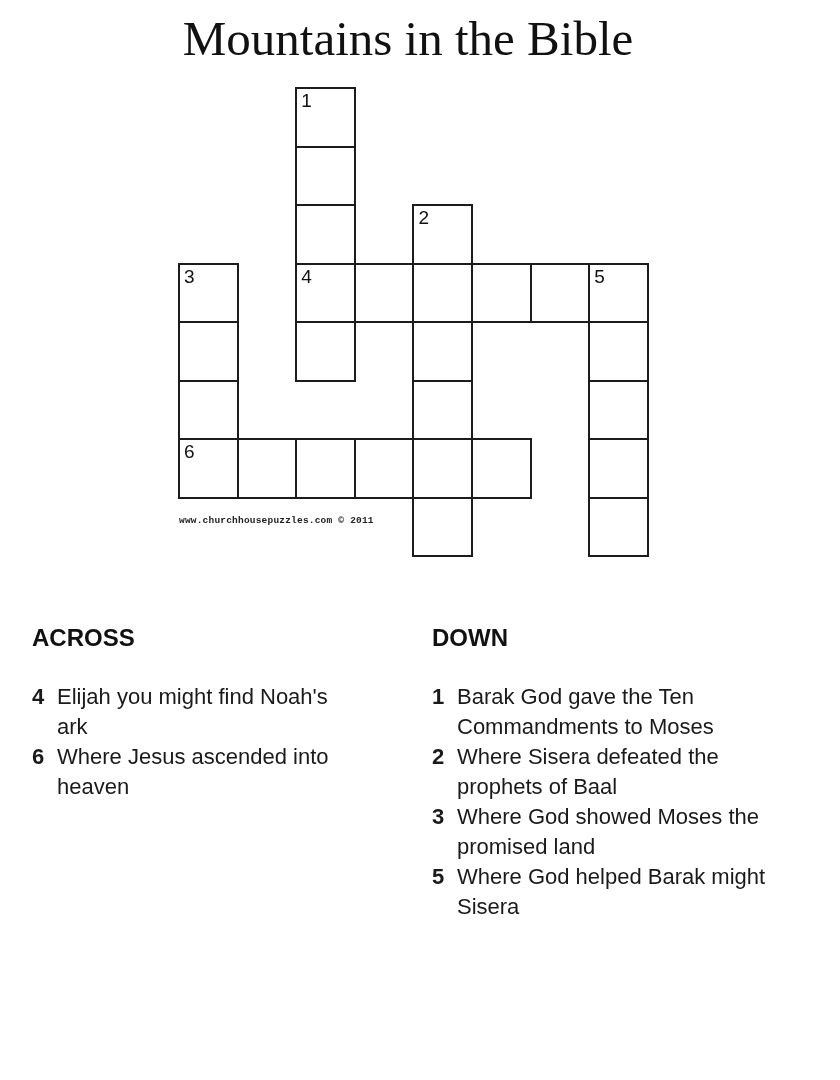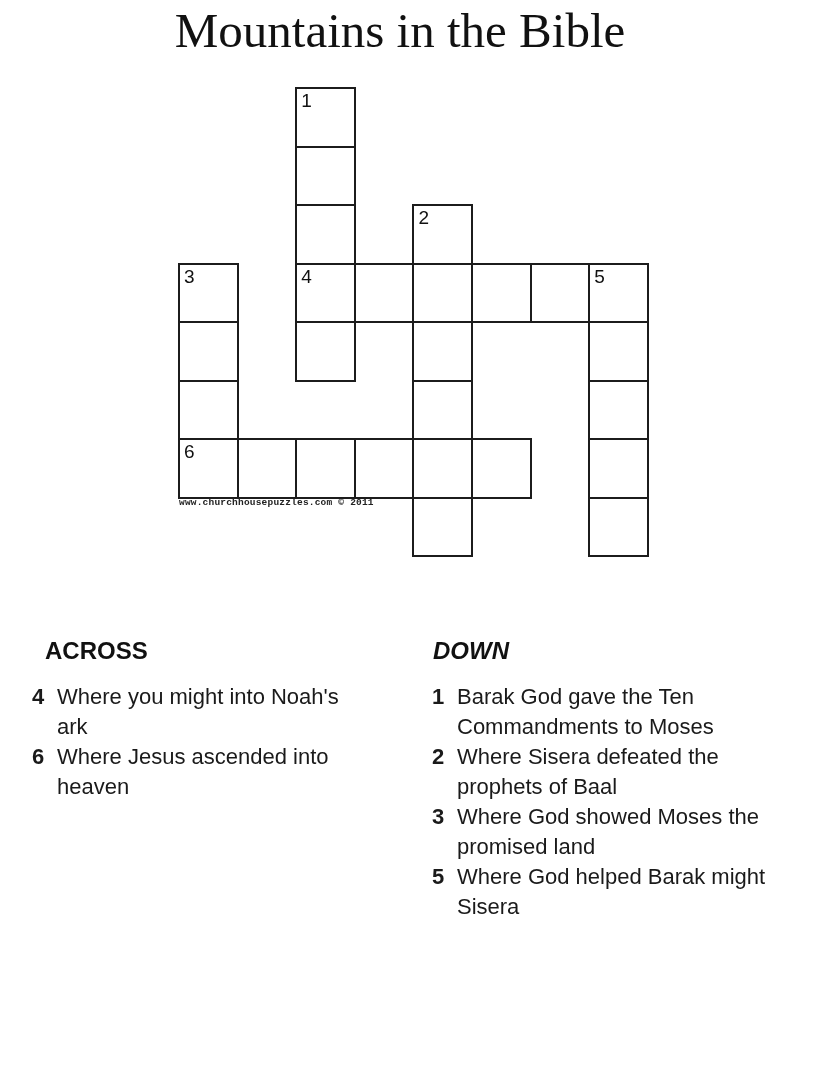--- a/index.html
+++ b/index.html
@@ -14,21 +14,21 @@
     background: #ffffff;
     font-family: "Liberation Sans", sans-serif;
     color: #1a1a1a;
     overflow: hidden;
   }
   .title {
     position: absolute;
     left: 0;
     top: 2px;
     width: 800px;
-    margin: 0;
+    margin: 8px;
     text-align: center;
     font-family: "Liberation Serif", serif;
     font-weight: 400;
     font-size: 49px;
     line-height: 58px;
     color: #111111;
     letter-spacing: 0px;
   }
   .grid {
     position: absolute;
@@ -47,39 +47,39 @@
     position: absolute;
     top: 0px;
     left: 4px;
     font-size: 19px;
     line-height: 24px;
     color: #111111;
   }
   .copyright {
     position: absolute;
     left: 179px;
-    top: 496px;
+    top: 514px;
     font-family: "Liberation Mono", monospace;
     font-weight: 700;
     font-size: 9.5px;
     line-height: 14px;
     letter-spacing: 0.2px;
     color: #222222;
     white-space: nowrap;
   }
   .clue-header {
     position: absolute;
-    margin: 13px;
+    margin: 0;
     font-size: 24px;
     line-height: 28px;
     font-weight: 700;
     color: #111111;
   }
   #across-header { left: 32px;  top: 624px; }
-  #down-header   { left: 420px; top: 624px; font-style: italic; }
+  #down-header   { left: 432px; top: 624px; }
   .cluelist {
     position: absolute;
     margin: 0;
     padding: 0;
     list-style: none;
   }
   #across-list { left: 32px;  top: 682px; }
   #down-list   { left: 432px; top: 682px; }
   .clue {
     display: flex;
@@ -145,21 +145,21 @@
       <div class="cell" style="left: 588.2px; top: 496.5px;"></div>
     </div>
 
   <div class="copyright">www.churchhousepuzzles.com © 2011</div>
 
   <h2 class="clue-header" id="across-header">ACROSS</h2>
 
   <ol class="cluelist" id="across-list">
       <li class="clue">
         <span class="num">4</span>
-        <span class="txt">Where you might into Noah's ark</span>
+        <span class="txt">Elijah you might find Noah's ark</span>
       </li>
       <li class="clue">
         <span class="num">6</span>
         <span class="txt">Where Jesus ascended into heaven</span>
       </li>
     </ol>
 
   <h2 class="clue-header" id="down-header">DOWN</h2>
 
   <ol class="cluelist" id="down-list">

